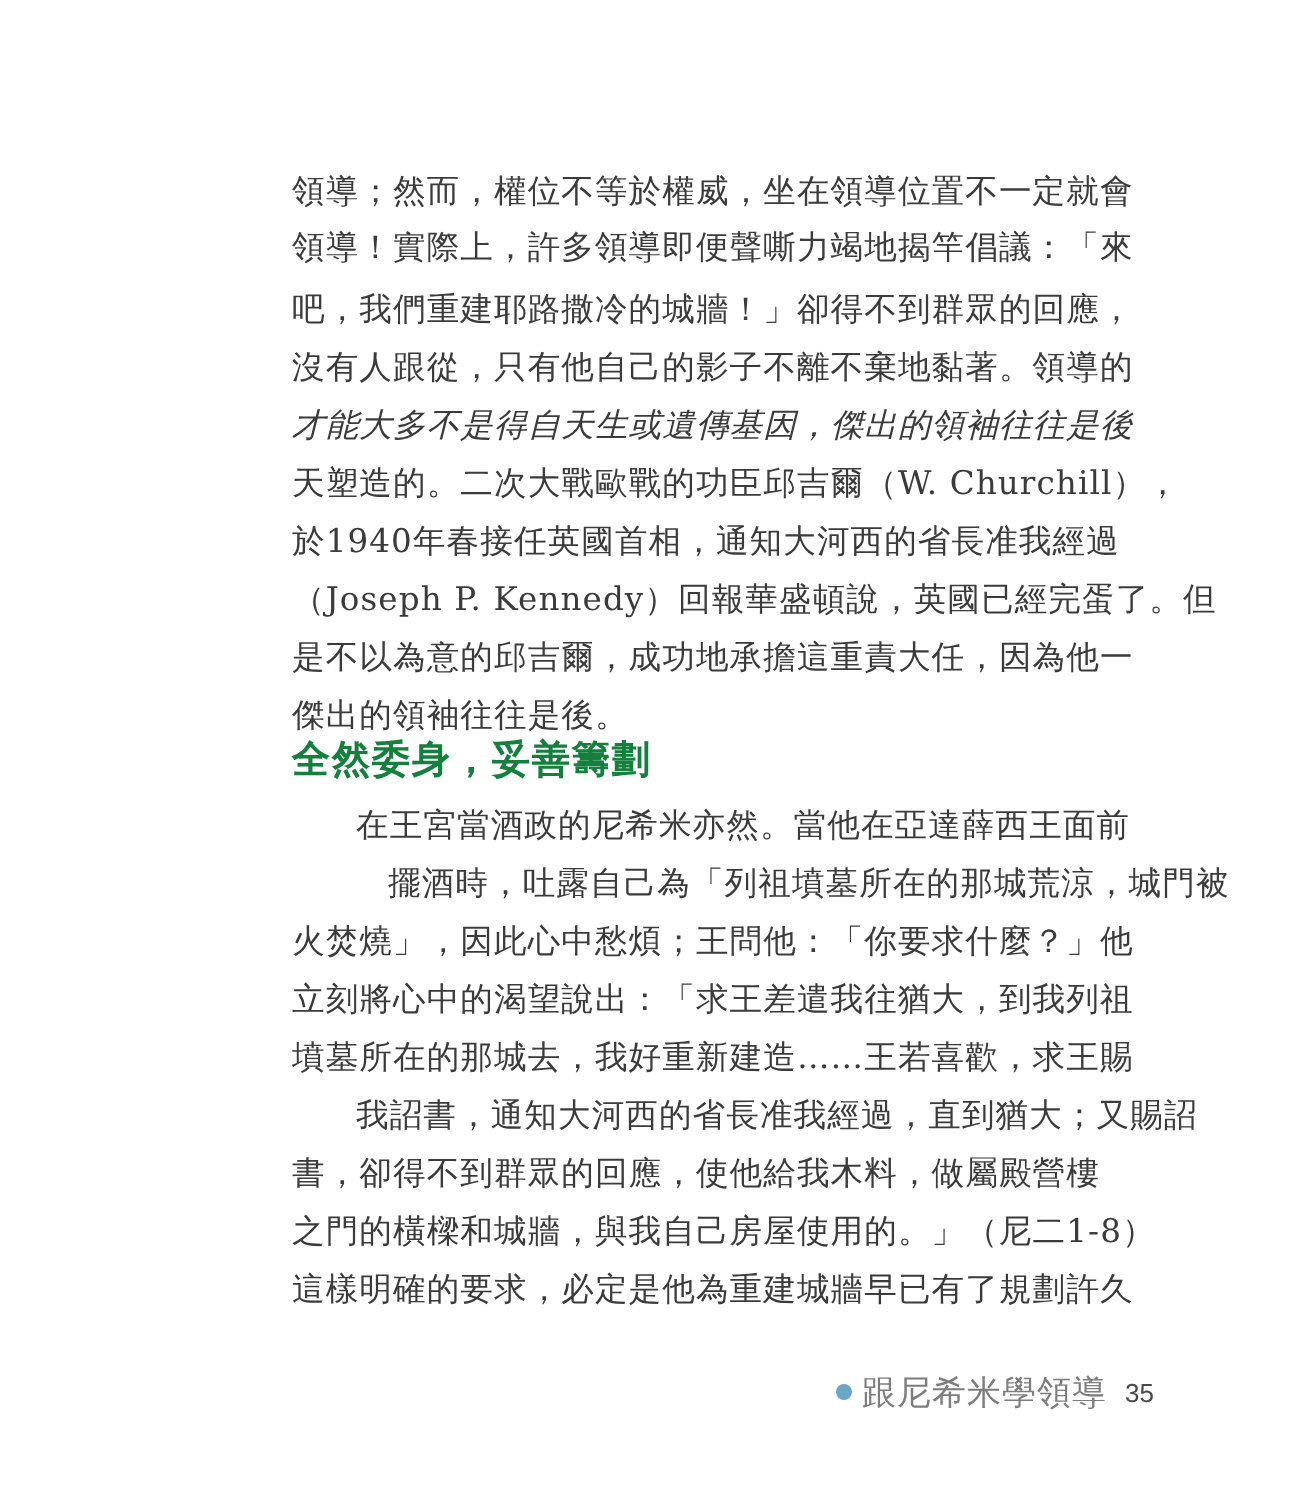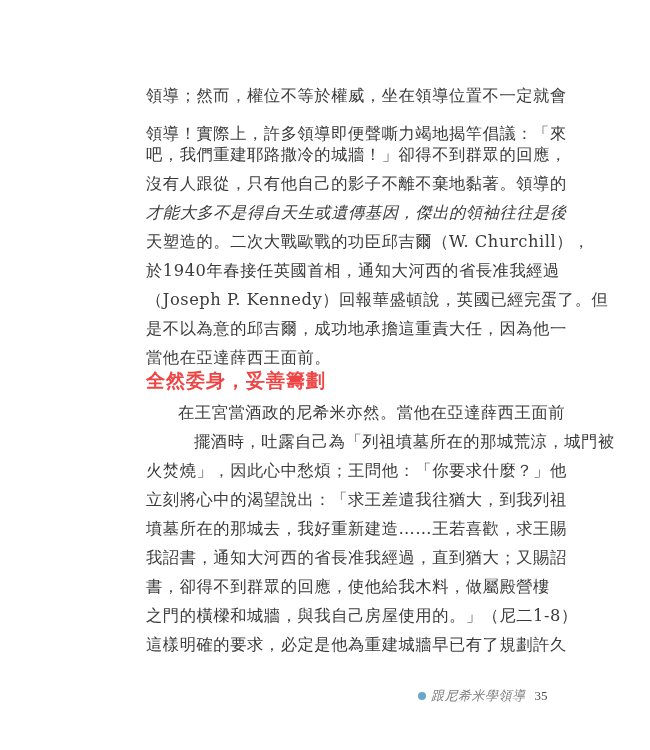--- a/index.html
+++ b/index.html
@@ -37,80 +37,79 @@
       color: #3b3b3b;
     }
     .indent { padding-left: 32px; }
     .heading {
       position: absolute;
       left: 146px;
       top: 369px;
       font-size: 19px;
       font-weight: bold;
       line-height: 22px;
-      color: #ef4444;
+      color: #15803d;
       letter-spacing: 1px;
       white-space: nowrap;
     }
     .footer {
       position: absolute;
       left: 418px;
       top: 687px;
       height: 18px;
       display: flex;
       align-items: center;
       white-space: nowrap;
     }
     .footer .bullet {
       width: 8px; height: 8px;
       border-radius: 50%;
       background: #6aa6c8;
       margin-right: 5px;
     }
     .footer .title {
       font-family: "DejaVu Sans", "Liberation Sans", sans-serif;
-      font-size: 13px;
+      font-size: 17px;
       color: #7d7d7d;
       letter-spacing: 0.5px;
-      font-style: italic;
     }
     .footer .pagenum {
-      font-family: Liberation Serif, serif;
+      font-family: Liberation Sans, sans-serif;
       font-size: 13px;
       color: #4a4a4a;
       margin-left: 9px;
     }
   </style>
 </head>
 <body>
 
 <div class="page">
 
   <div class="text-block" style="top:0;">
     <div class="line" style="top:86px;">領導；然而，權位不等於權威，坐在領導位置不一定就會</div>
-    <div class="line" style="top:124px;">領導！實際上，許多領導即便聲嘶力竭地揭竿倡議：「來</div>
+    <div class="line" style="top:114px;">領導！實際上，許多領導即便聲嘶力竭地揭竿倡議：「來</div>
     <div class="line" style="top:145px;">吧，我們重建耶路撒冷的城牆！」卻得不到群眾的回應，</div>
     <div class="line" style="top:174px;">沒有人跟從，只有他自己的影子不離不棄地黏著。領導的</div>
     <div class="line" style="top:203px;font-style:italic;">才能大多不是得自天生或遺傳基因，傑出的領袖往往是後</div>
     <div class="line" style="top:232px;">天塑造的。二次大戰歐戰的功臣邱吉爾（W. Churchill），</div>
     <div class="line" style="top:261px;">於1940年春接任英國首相，通知大河西的省長准我經過</div>
     <div class="line" style="top:290px;">（Joseph P. Kennedy）回報華盛頓說，英國已經完蛋了。但</div>
     <div class="line" style="top:319px;">是不以為意的邱吉爾，成功地承擔這重責大任，因為他一</div>
-    <div class="line" style="top:348px;">當他在亞達薛西王面前。</div>
+    <div class="line" style="top:348px;">傑出的領袖往往是後。</div>
   </div>
 
   <div class="heading">全然委身，妥善籌劃</div>
 
   <div class="text-block" style="top:0;">
     <div class="line indent" style="top:403px;">在王宮當酒政的尼希米亦然。當他在亞達薛西王面前</div>
     <div class="line" style="top:432px;margin-left:48px;">擺酒時，吐露自己為「列祖墳墓所在的那城荒涼，城門被</div>
     <div class="line" style="top:461px;">火焚燒」，因此心中愁煩；王問他：「你要求什麼？」他</div>
     <div class="line" style="top:490px;">立刻將心中的渴望說出：「求王差遣我往猶大，到我列祖</div>
     <div class="line" style="top:519px;">墳墓所在的那城去，我好重新建造……王若喜歡，求王賜</div>
-    <div class="line" style="top:548px;">我詔書，通知大河西的省長准我經過，直到猶大；又賜詔</div>
+    <div class="line" style="top:548px;margin-left:32px;">我詔書，通知大河西的省長准我經過，直到猶大；又賜詔</div>
     <div class="line" style="top:577px;">書，卻得不到群眾的回應，使他給我木料，做屬殿營樓</div>
     <div class="line" style="top:606px;">之門的橫樑和城牆，與我自己房屋使用的。」（尼二1-8）</div>
     <div class="line" style="top:635px;">這樣明確的要求，必定是他為重建城牆早已有了規劃許久</div>
   </div>
 
   <div class="footer">
     <span class="bullet"></span>
     <span class="title">跟尼希米學領導</span>
     <span class="pagenum">35</span>
   </div>

